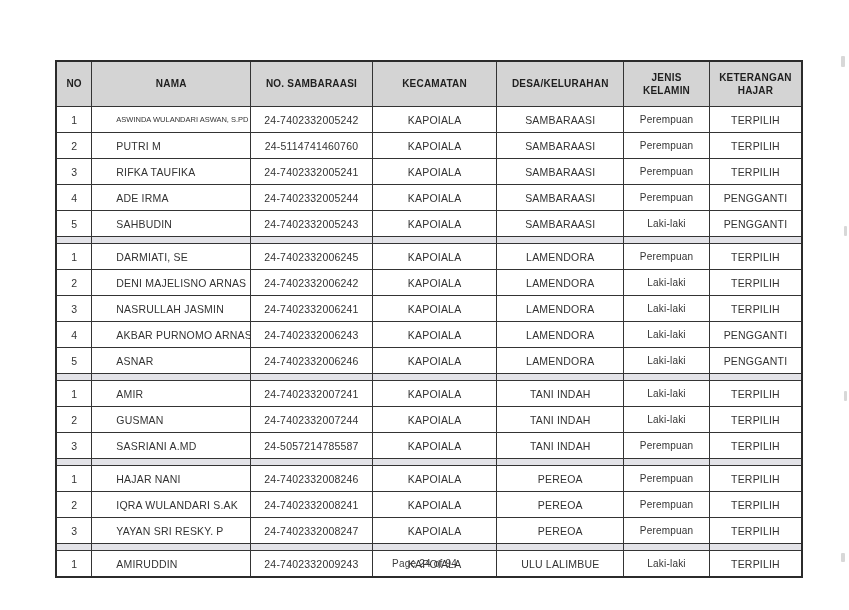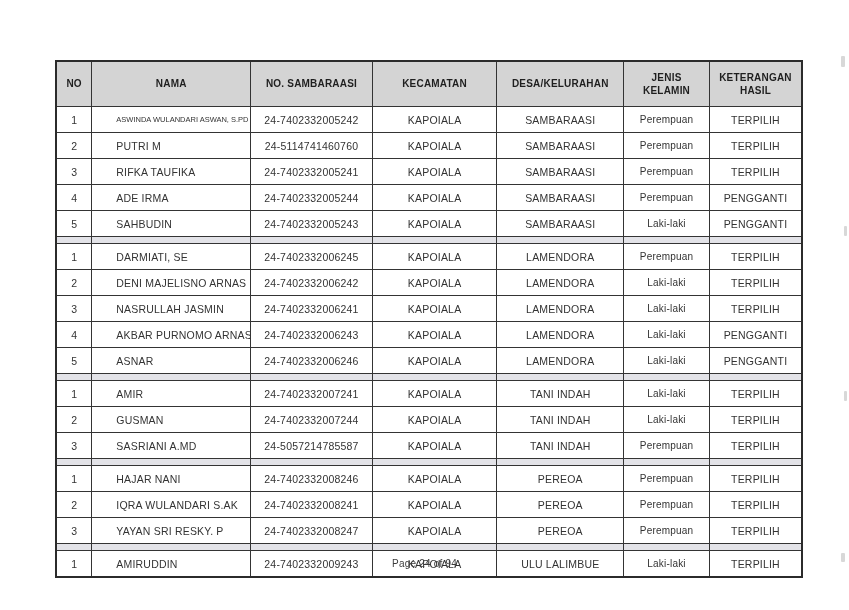--- a/index.html
+++ b/index.html
@@ -105,21 +105,21 @@
         <col style="width: 12.4%;">
       </colgroup>
     <thead id="table-head">
         <tr>
           <th>NO</th>
           <th>NAMA</th>
           <th>NO. SAMBARAASI</th>
           <th>KECAMATAN</th>
           <th>DESA/KELURAHAN</th>
           <th>JENIS KELAMIN</th>
-          <th>KETERANGAN HASIL</th>
+          <th>KETERANGAN HAJAR</th>
         </tr>
       </thead>
     <tbody id="table-body">
         <tr>
           <td class="col0">1</td>
           <td class="col1 small">ASWINDA WULANDARI ASWAN, S.PD</td>
           <td class="col2">24-7402332005242</td>
           <td class="col3">KAPOIALA</td>
           <td class="col4">SAMBARAASI</td>
           <td class="col5">Perempuan</td>

